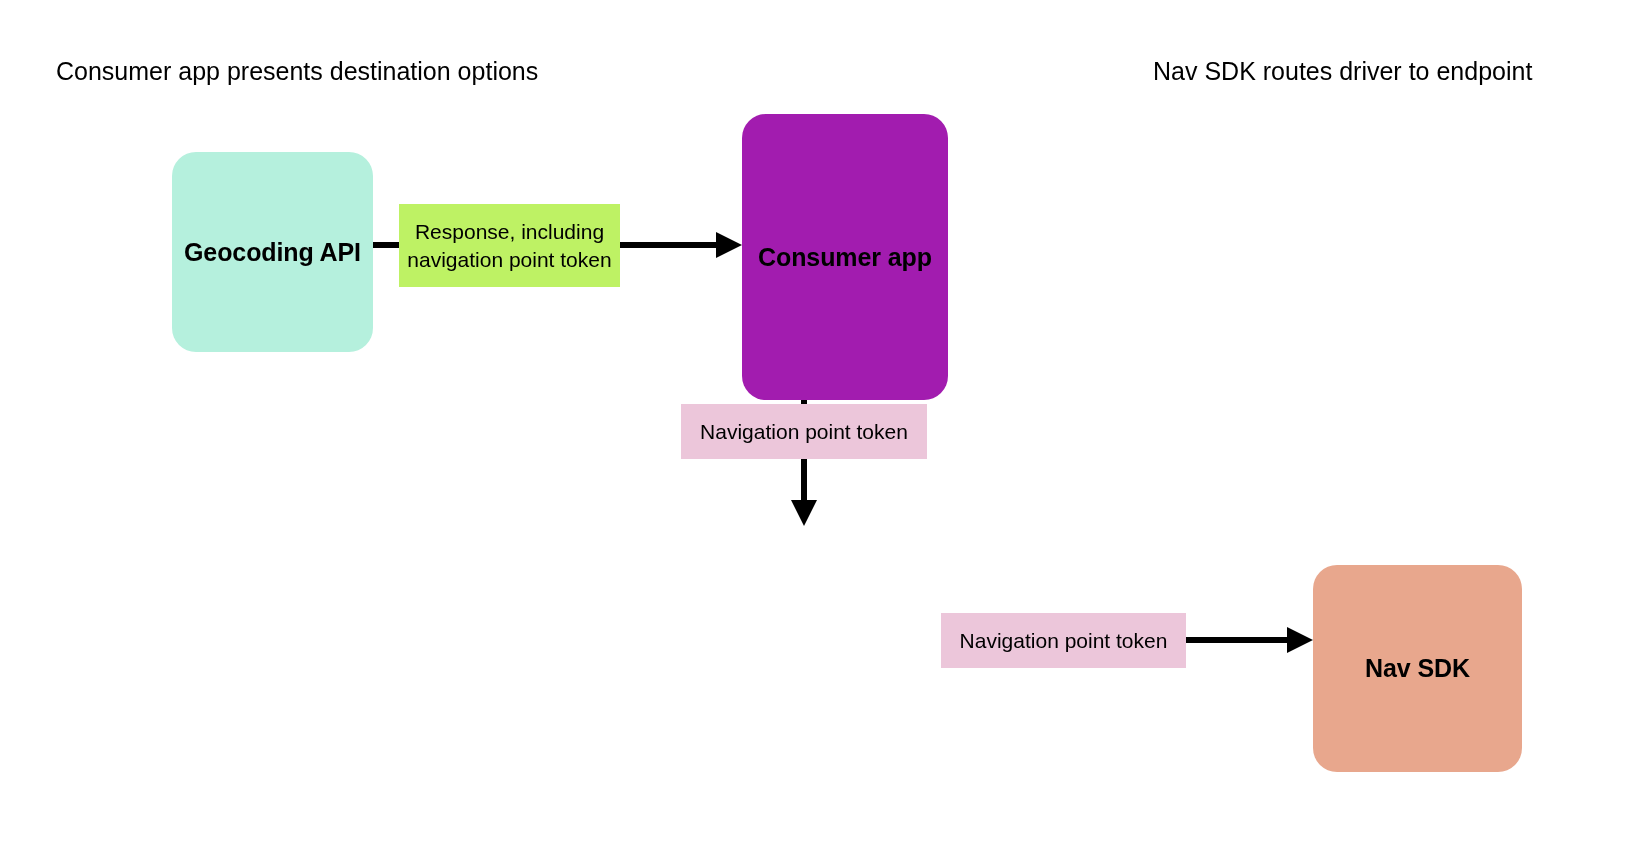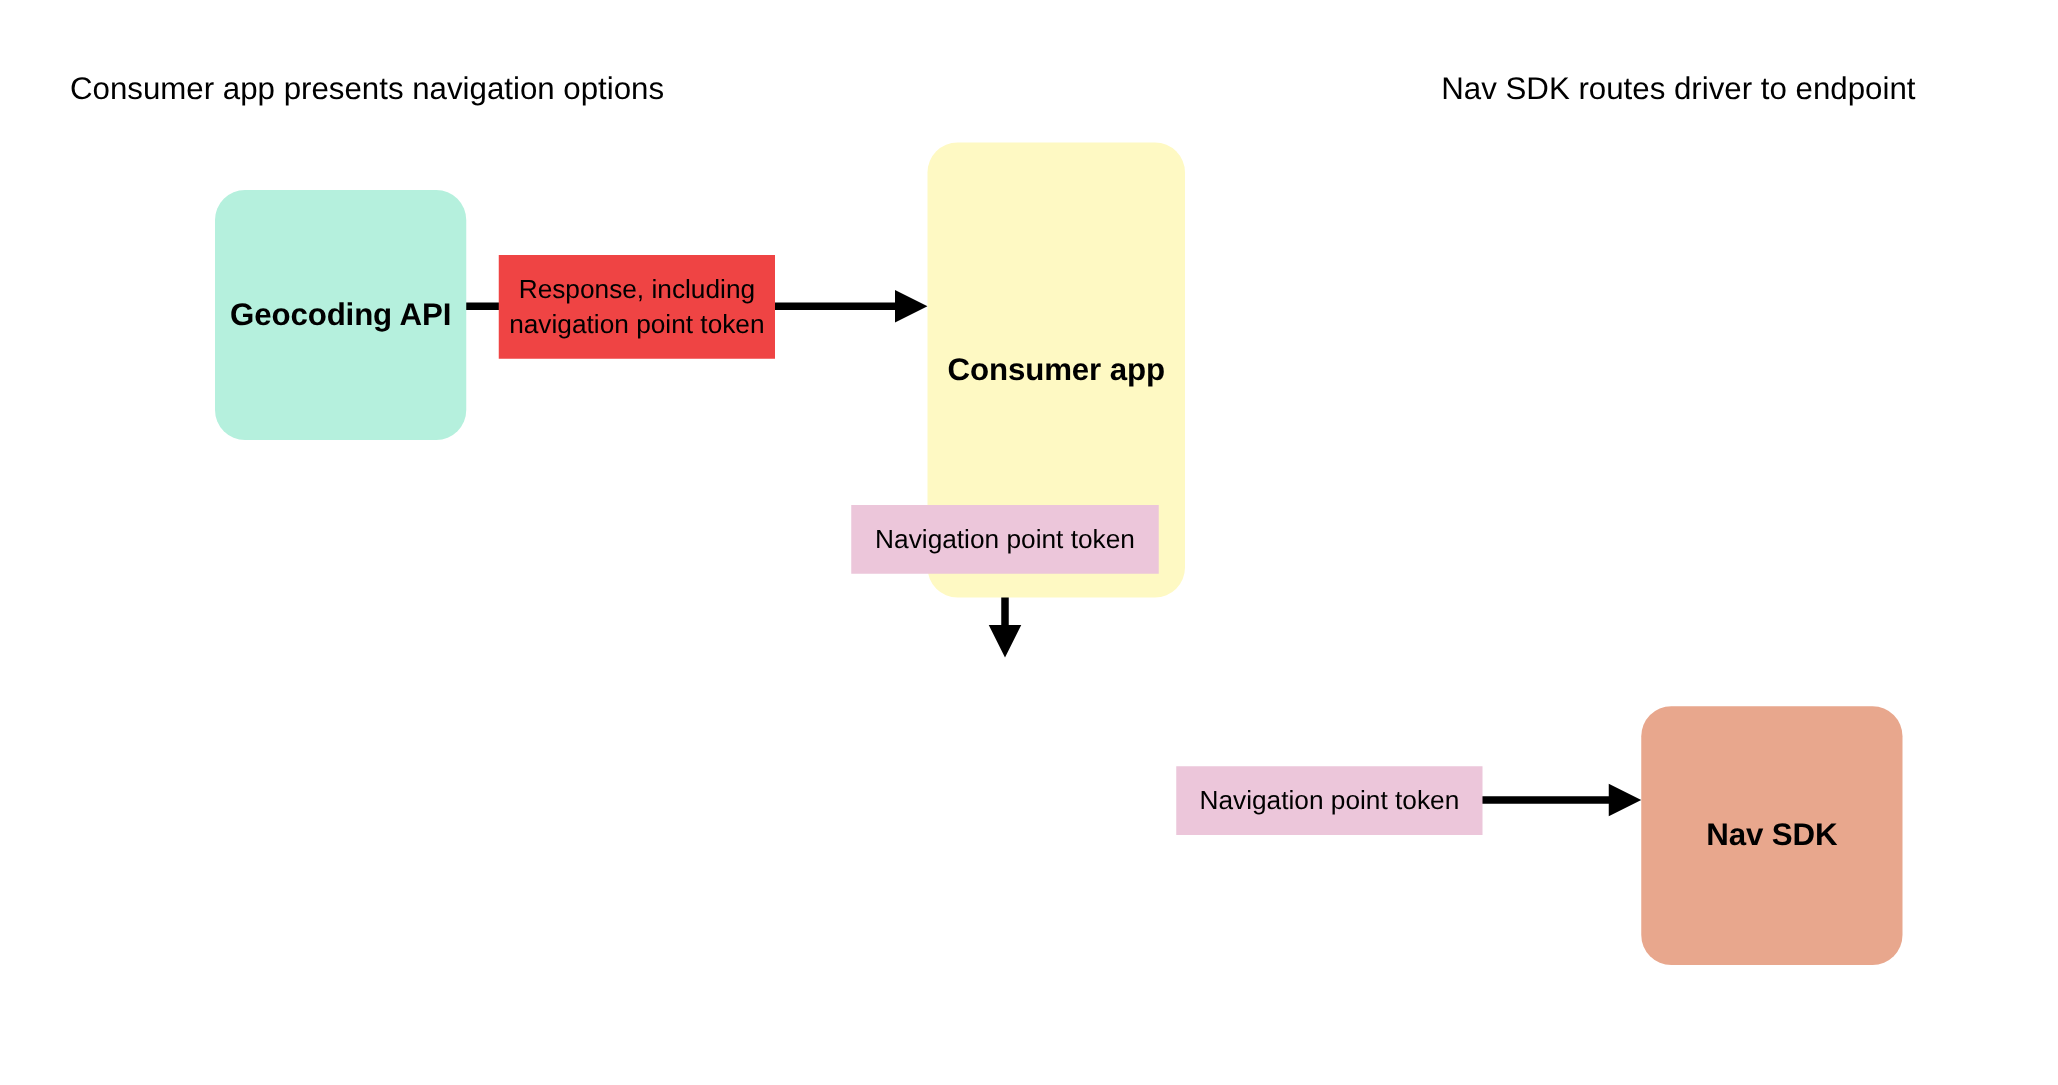--- a/index.html
+++ b/index.html
@@ -69,21 +69,21 @@
     position: absolute;
     pointer-events: none;
   }
   .edge svg { display: block; overflow: visible; }
 </style>
 </head>
 <body>
 
 <div id="canvas">
 
-  <div class="col-header" style="left:56px; top:56px;">Consumer app presents navigation options</div>
+  <div class="col-header" style="left:56px; top:56px;">Consumer app presents destination options</div>
 
 
   <div class="col-header" style="left:1153px; top:56px;">Nav SDK routes driver to endpoint</div>
 
   <div class="edge" style="left:0; top:0; width:1646px; height:868px;">
     <svg width="1646" height="868" aria-hidden="true">
       <line x1="372" y1="245" x2="728" y2="245" stroke="#000000" stroke-width="6"></line>
       <polygon points="742,245 716,232 716,258" fill="#000000"></polygon>
     </svg>
   </div>
@@ -99,30 +99,30 @@
     <svg width="1646" height="868" aria-hidden="true">
       <line x1="948" y1="640" x2="1299" y2="640" stroke="#000000" stroke-width="6"></line>
       <polygon points="1313,640 1287,627 1287,653" fill="#000000"></polygon>
     </svg>
   </div>
 
   <div class="node" style="left:172px; top:152px; width:201px; height:200px; background:#b5f0dd;">
     <span class="node-label">Geocoding API</span>
   </div>
 
-  <div class="node" style="left:742px; top:114px; width:206px; height:364px; background:#fef9c3;">
+  <div class="node" style="left:742px; top:114px; width:206px; height:286px; background:#a21caf;">
     <span class="node-label">Consumer app</span>
   </div>
 
 
   <div class="node" style="left:1313px; top:565px; width:209px; height:207px; background:#e8a78d;border-radius:24px;">
     <span class="node-label">Nav SDK</span>
   </div>
 
-  <div class="chip" style="left:399px; top:204px; width:221px; height:83px; background:#ef4444;">
+  <div class="chip" style="left:399px; top:204px; width:221px; height:83px; background:#bef264;">
     <span class="chip-label">Response, including navigation point token</span>
   </div>
 
   <div class="chip" style="left:681px; top:404px; width:246px; height:55px; background:#ecc6da;">
     <span class="chip-label">Navigation point token</span>
   </div>
 
   <div class="chip" style="left:941px; top:613px; width:245px; height:55px; background:#ecc6da;">
     <span class="chip-label">Navigation point token</span>
   </div>

